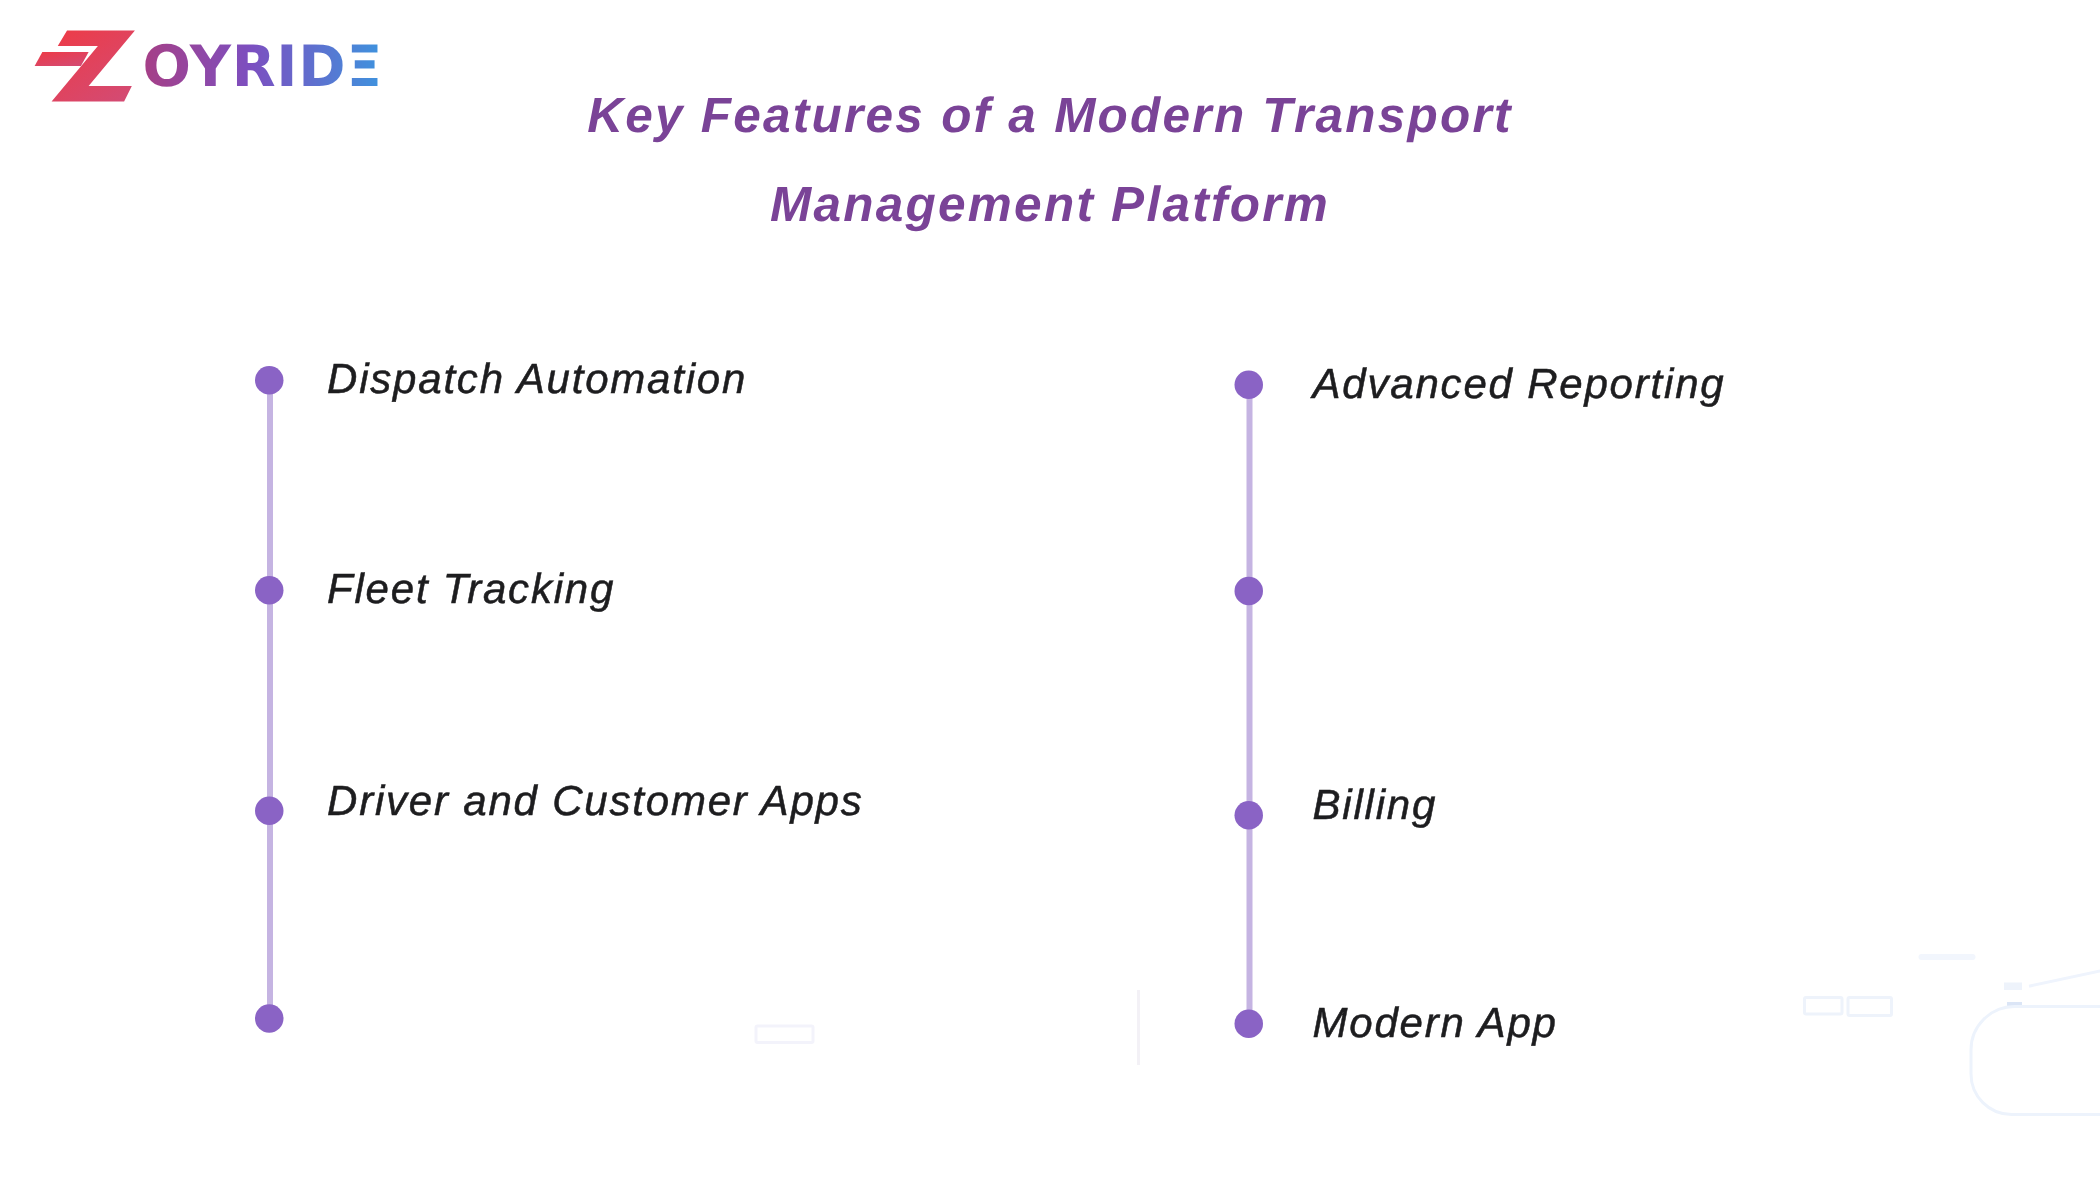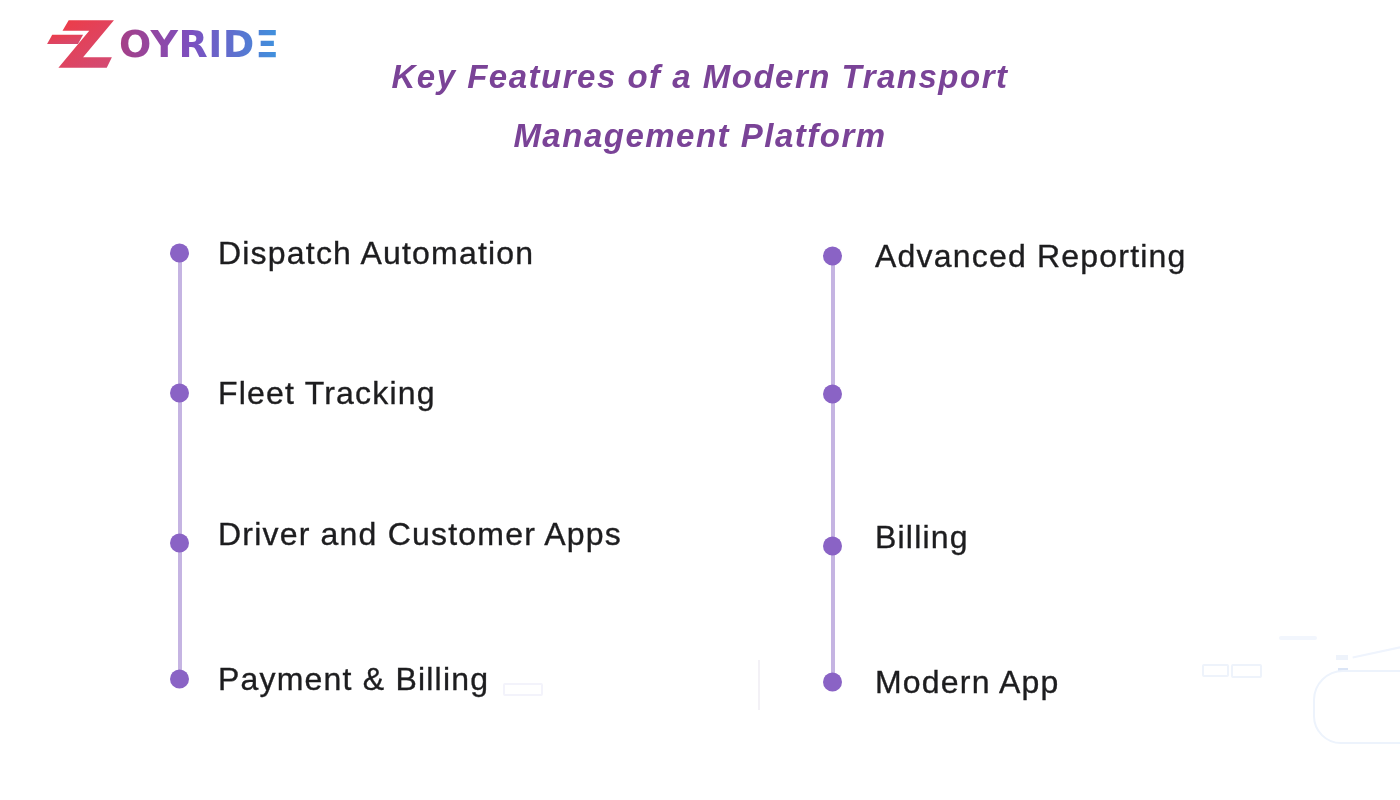--- a/index.html
+++ b/index.html
@@ -9,21 +9,21 @@
     width: 1400px;
     height: 800px;
     background: #ffffff;
     overflow: hidden;
     font-family: "Liberation Sans", sans-serif;
   }
 
   
   .logo {
     position: absolute;
-    left: 44px;
+    left: 20px;
     top: 16px;
     display: flex;
     align-items: center;
     gap: 3px;
   }
   .logo-z { display: block; }
   .wordmark {
     font-family: "DejaVu Sans", sans-serif;
     font-weight: 700;
     font-size: 38px;
@@ -94,23 +94,24 @@
     width: 19px;
     height: 19px;
     border-radius: 50%;
     background: #8a63c5;
     flex: 0 0 auto;
     position: relative;
     z-index: 2;
   }
   .flabel {
     margin-left: 29px;
-    font-size: 32px;
+    font-size: 28px;
     letter-spacing: 1.2px;
     color: #1d1d1f;
+    font-style: italic;
     -webkit-text-stroke: 0.35px #1d1d1f;
   }
   .col-right .flabel { margin-left: 33px; }
 
   
   .ghost { position: absolute; pointer-events: none; }
   .g-rect-small    { left: 503px;  top: 683px; width: 36px; height: 9px;  border: 2px solid #f3f3fb; border-radius: 2px; }
   .g-vline         { left: 758px;  top: 660px; width: 2px;  height: 50px; background: #f3f1f6; }
   .g-rect-a        { left: 1202px; top: 664px; width: 23px; height: 9px;  border: 2px solid #eef3fb; border-radius: 2px; }
   .g-rect-b        { left: 1231px; top: 664px; width: 27px; height: 10px; border: 2px solid #eef3fb; border-radius: 2px; }
@@ -153,21 +154,20 @@
     <div class="feature f1">
       <span class="dot"></span>
       <span class="flabel">Fleet Tracking</span>
     </div>
     <div class="feature f2">
       <span class="dot"></span>
       <span class="flabel">Driver and Customer Apps</span>
     </div>
     <div class="feature f3">
       <span class="dot"></span>
-      <span class="flabel">Payment &amp; Billing</span>
     </div>
   </section>
 
   <section class="col col-right">
     <div class="tline"></div>
     <div class="feature f0">
       <span class="dot"></span>
       <span class="flabel">Advanced Reporting</span>
     </div>
     <div class="feature f1">

